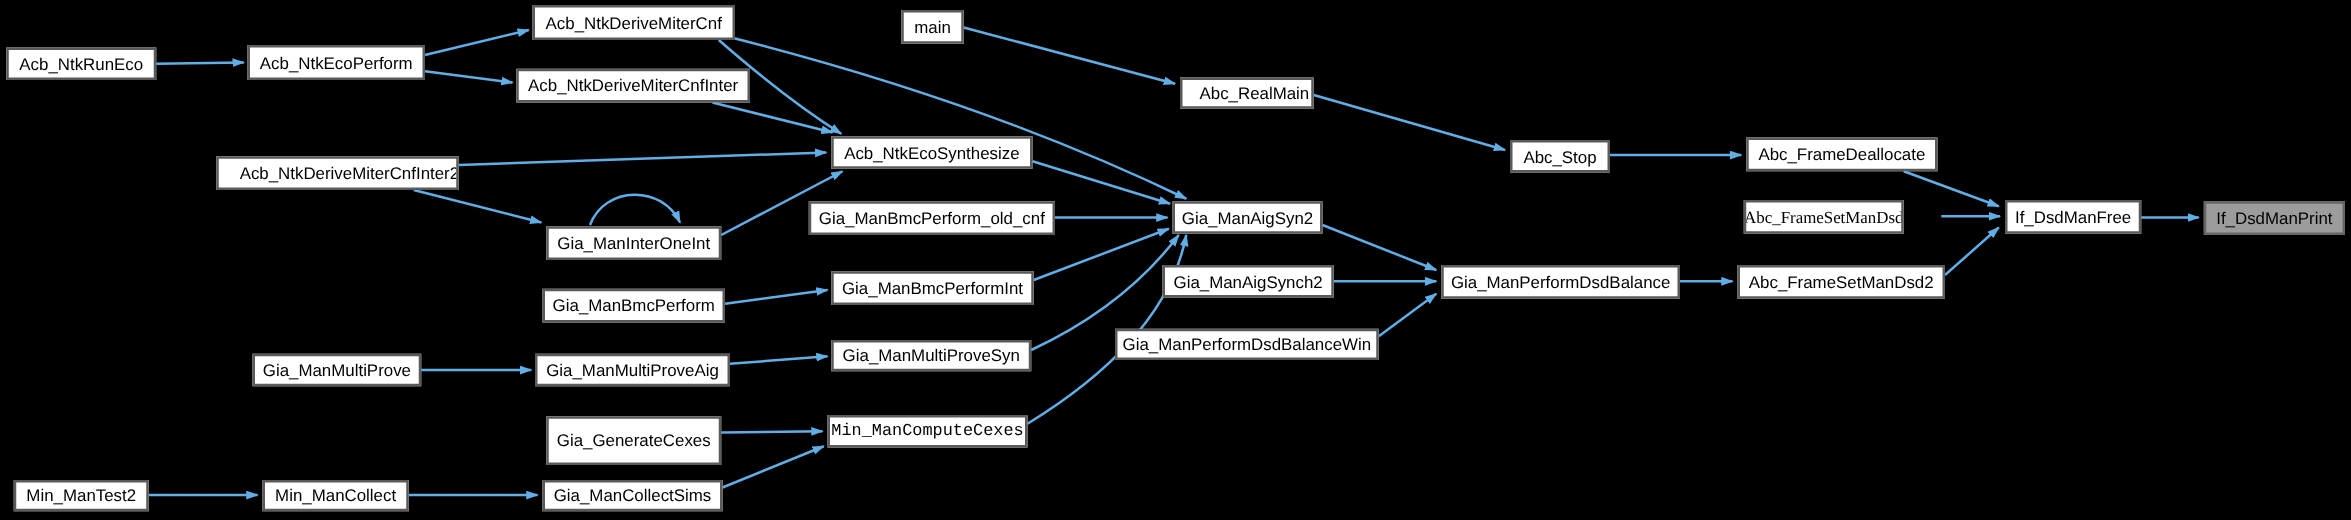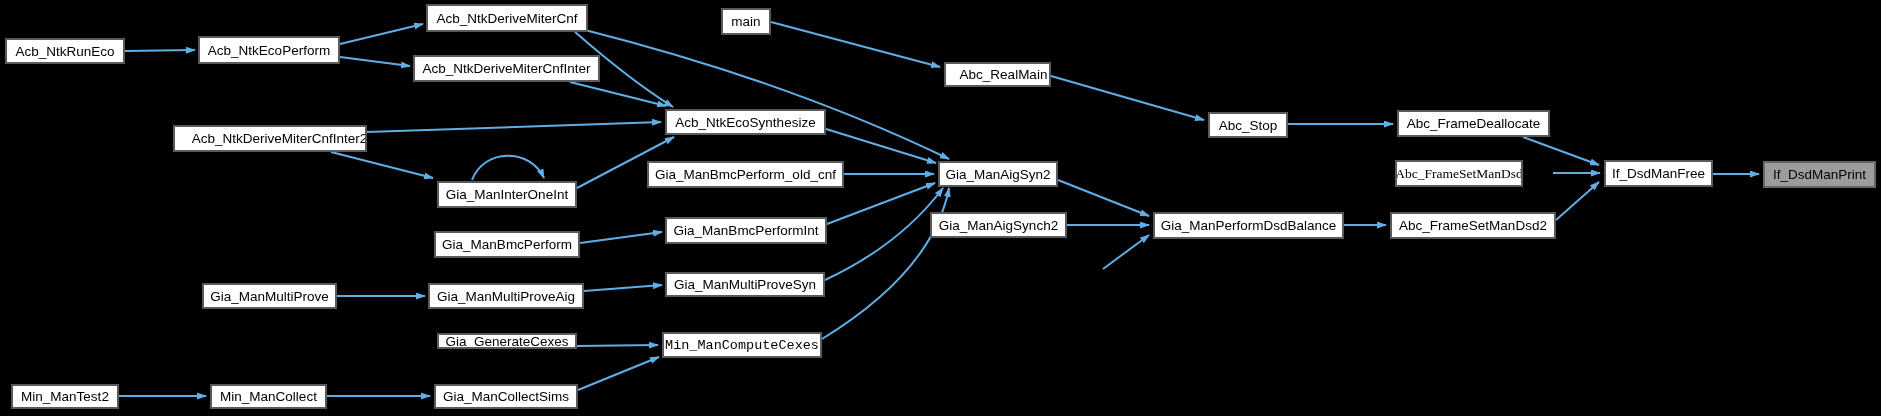--- a/index.html
+++ b/index.html
@@ -103,21 +103,22 @@
     <div class="node" style="left: 938px; top: 161px; width: 120px; height: 26px;">Gia_ManAigSyn2</div>
     <div class="node" style="left: 1395px; top: 160px; width: 128px; height: 27px; font-family: Liberation Serif, serif;">Abc_FrameSetManDsd</div>
     <div class="node" style="left: 1604px; top: 160px; width: 109px; height: 27px;">If_DsdManFree</div>
     <div class="node highlight" style="left: 1763px; top: 161px; width: 113px; height: 27px;">If_DsdManPrint</div>
     <div class="node" style="left: 437px; top: 181px; width: 140px; height: 27px;">Gia_ManInterOneInt</div>
     <div class="node" style="left: 665px; top: 217px; width: 162px; height: 27px;">Gia_ManBmcPerformInt</div>
     <div class="node" style="left: 930px; top: 212px; width: 137px; height: 26px;">Gia_ManAigSynch2</div>
     <div class="node" style="left: 1153px; top: 212px; width: 191px; height: 27px;">Gia_ManPerformDsdBalance</div>
     <div class="node" style="left: 1390px; top: 212px; width: 166px; height: 27px;">Abc_FrameSetManDsd2</div>
     <div class="node" style="left: 434px; top: 231px; width: 146px; height: 27px;">Gia_ManBmcPerform</div>
+    <div class="node" style="left: 892px; top: 263px; width: 211px; height: 25px;">Gia_ManPerformDsdBalanceWin</div>
     <div class="node" style="left: 202px; top: 283px; width: 135px; height: 26px;">Gia_ManMultiProve</div>
     <div class="node" style="left: 428px; top: 283px; width: 156px; height: 26px;">Gia_ManMultiProveAig</div>
     <div class="node" style="left: 665px; top: 272px; width: 160px; height: 25px;">Gia_ManMultiProveSyn</div>
-    <div class="node" style="left: 437px; top: 333px; width: 140px; height: 16px;">Gia_GenerateCexes</div>
+    <div class="node" style="left: 437px; top: 333px; width: 140px; height: 39px;">Gia_GenerateCexes</div>
     <div class="node" style="left: 662px; top: 332px; width: 160px; height: 26px; font-family: Liberation Mono, monospace;">Min_ManComputeCexes</div>
     <div class="node" style="left: 11px; top: 384px; width: 108px; height: 25px;">Min_ManTest2</div>
     <div class="node" style="left: 210px; top: 384px; width: 117px; height: 25px;">Min_ManCollect</div>
     <div class="node" style="left: 434px; top: 384px; width: 144px; height: 25px;">Gia_ManCollectSims</div>
   </div>
 
 </body></html>

